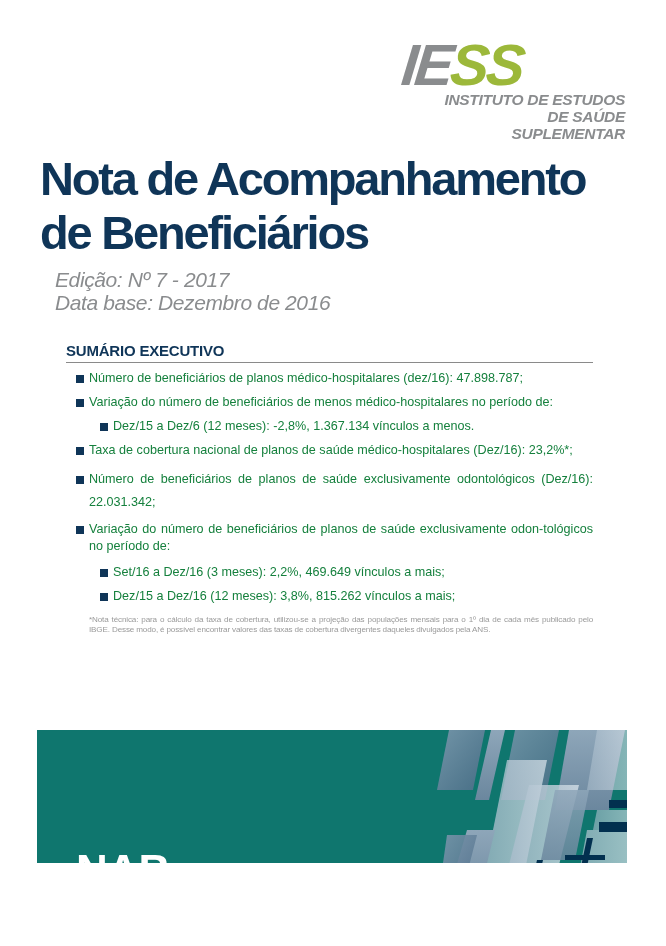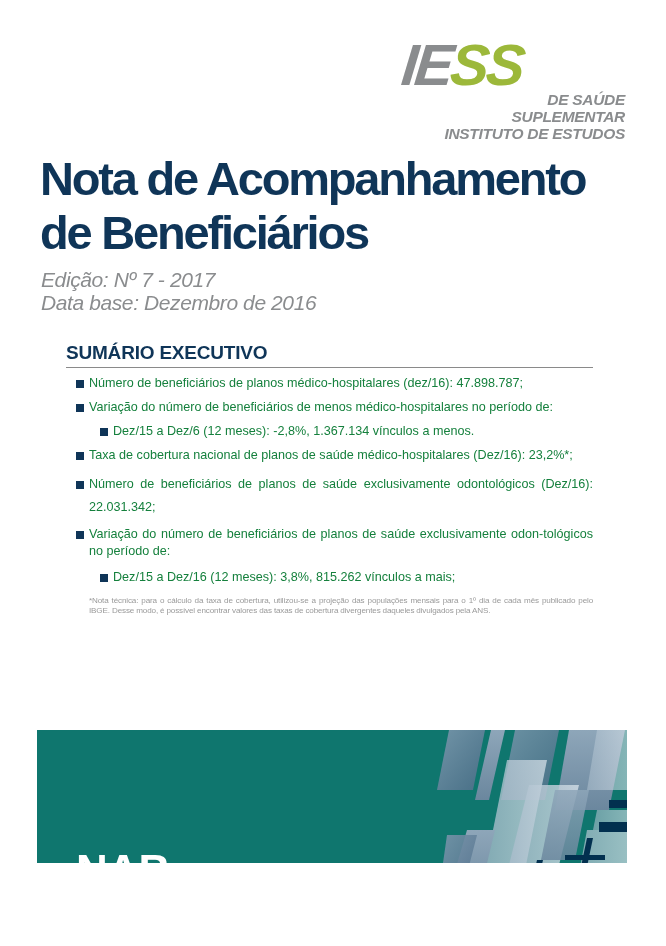--- a/index.html
+++ b/index.html
@@ -60,42 +60,42 @@
       font-family: "Liberation Sans", sans-serif;
       font-weight: bold;
       font-size: 47px;
       line-height: 54px;
       color: #0f3558;
       letter-spacing: -2.2px;
       white-space: nowrap;
     }
     .edition, .database {
       position: absolute;
-      left: 41px;
+      left: 55px;
       font-family: "Liberation Sans", sans-serif;
       font-style: italic;
       font-size: 21px;
       color: #8a8c8e;
       letter-spacing: -0.4px;
       white-space: nowrap;
     }
     .edition { top: 268px; }
     .database { top: 291px; }
 
     
     .summary {
       position: absolute;
       left: 66px;
       top: 342px;
       width: 527px;
     }
     .summary-title {
       font-family: "Liberation Sans", sans-serif;
       font-weight: bold;
-      font-size: 19px;
+      font-size: 15px;
       color: #0f3558;
       letter-spacing: -0.2px;
       padding-bottom: 3px;
       border-bottom: 1px solid #8a8a8a;
     }
     .summary-list {
       list-style: none;
       margin-top: 4px;
     }
     .item {
@@ -168,22 +168,22 @@
     .banner-art svg { display: block; }
   </style>
 </head>
 <body>
 
 <div class="logo">
   <div class="logo-mark">
     <span class="ie">IE</span><span class="ss">SS</span>
   </div>
   <div class="logo-sub">
+    <div>INSTITUTO DE ESTUDOS</div>
     <div>DE SAÚDE SUPLEMENTAR</div>
-    <div>INSTITUTO DE ESTUDOS</div>
   </div>
 </div>
 
 <div class="title">
   <div>Nota de Acompanhamento</div>
   <div>de Beneficiários</div>
 </div>
 <div class="edition">Edição: Nº 7 - 2017</div>
 <div class="database">Data base: Dezembro de 2016</div>
 
@@ -209,20 +209,21 @@
     <li class="item loose gap-m">
       <span class="bullet"></span>
       <span>Número de beneficiários de planos de saúde exclusivamente odontológicos (Dez/16): 22.031.342;</span>
     </li>
     <li class="item gap-s">
       <span class="bullet"></span>
       <span>Variação do número de beneficiários de planos de saúde exclusivamente odon-tológicos no período de:</span>
     </li>
     <li class="item sub gap-m">
       <span class="bullet"></span>
+      <span>Set/16 a Dez/16 (3 meses): 2,2%, 469.649 vínculos a mais;</span>
     </li>
     <li class="item sub gap-s">
       <span class="bullet"></span>
       <span>Dez/15 a Dez/16 (12 meses): 3,8%, 815.262 vínculos a mais;</span>
     </li>
   </ul>
   <div class="footnote">*Nota técnica: para o cálculo da taxa de cobertura, utilizou-se a projeção das populações mensais para o 1º dia de cada mês publicado pelo IBGE. Desse modo, é possível encontrar valores das taxas de cobertura divergentes daqueles divulgados pela ANS.</div>
 </div>
 
 <div class="banner">

